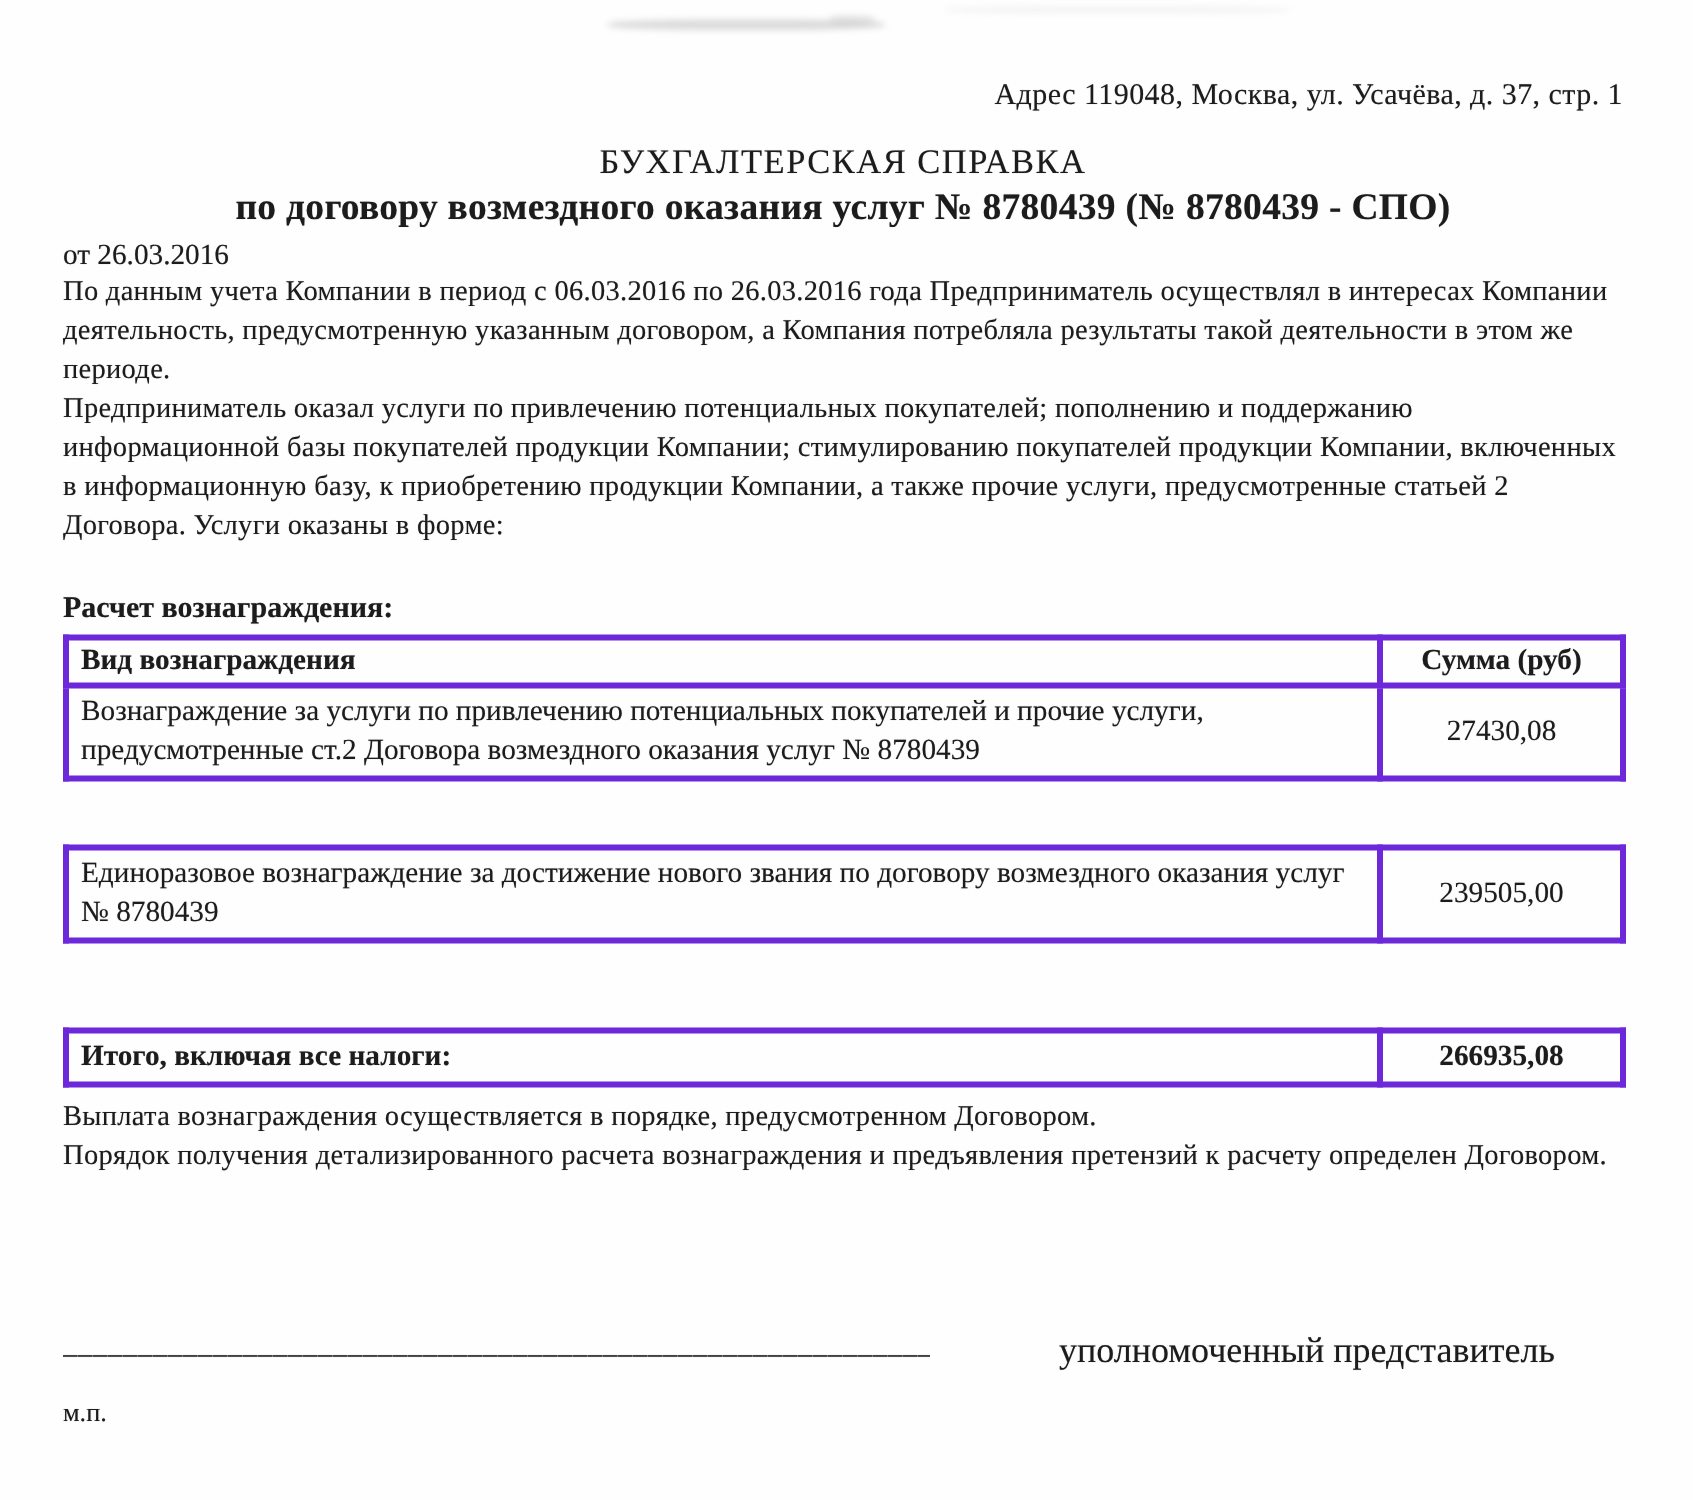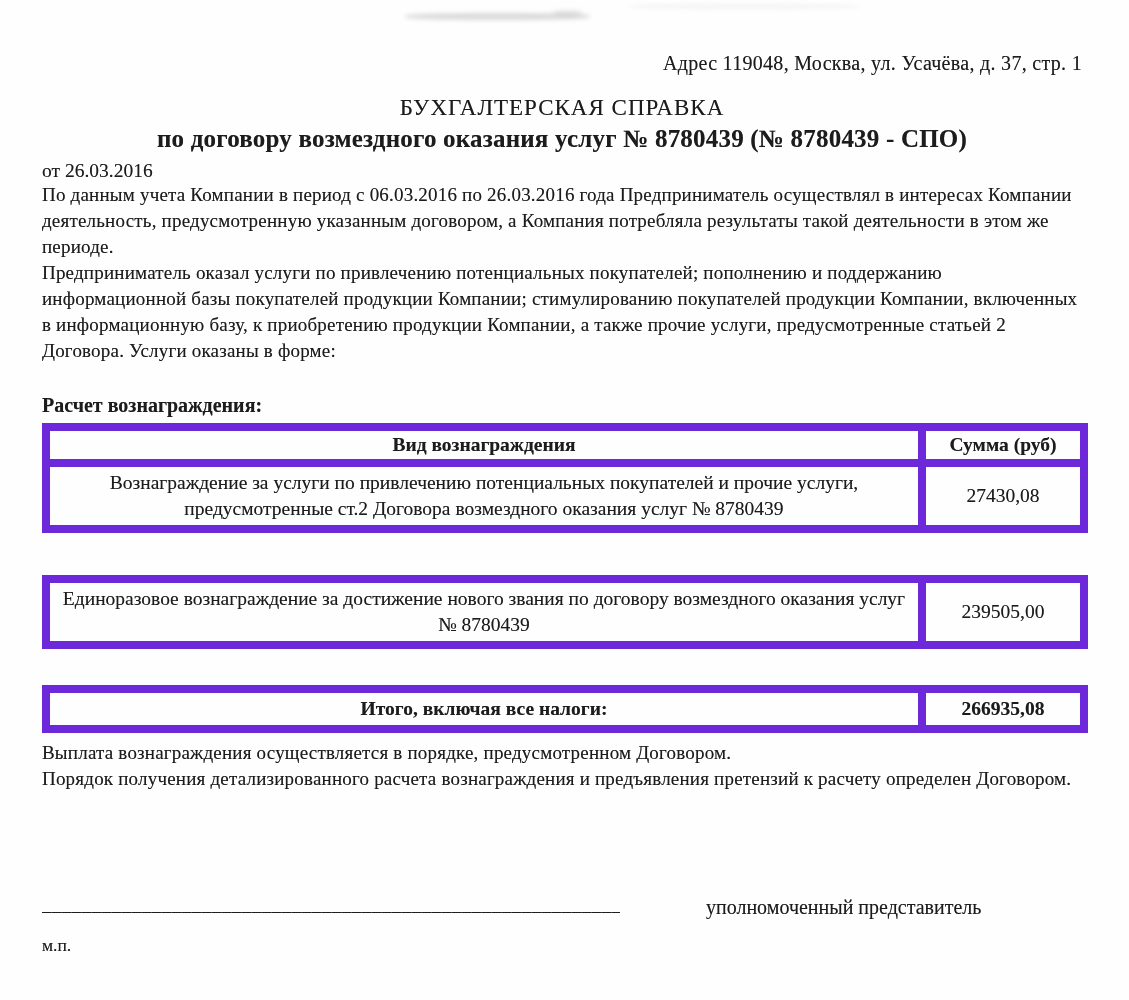--- a/index.html
+++ b/index.html
@@ -57,32 +57,31 @@
     font-weight: bold;
   }
   table.tbl {
     border-collapse: collapse;
     table-layout: fixed;
     width: 1038px;
     margin-top: 6px;
     font-size: 19.5px;
   }
   table.tbl td, table.tbl th {
-    border: 8px solid #6d28d9;
+    border: 4px solid #6d28d9;
     vertical-align: middle;
-    text-align: center;
   }
   th.c1, td.c1 { width: 876px; text-align: left; padding: 3px 8px; }
   th.c2, td.c2 { width: 162px; text-align: center; padding: 3px 4px; }
   th.c1, th.c2 { font-weight: bold; height: 31px; }
   td.c1 { line-height: 26px; }
   tr.data-row td { height: 58px; }
   table.tbl2 { margin-top: 42px; }
   table.tbl2 td { height: 54px; }
-  table.tbl3 { margin-top: 36px; border-radius: 14px; }
+  table.tbl3 { margin-top: 56px; border-radius: 14px; }
   table.tbl3 td { height: 33px; font-weight: bold; }
   .after-table { margin-top: 7px; }
 
   .sig-row {
     display: flex;
     align-items: flex-start;
     margin-top: 102px;
   }
   .sig-left { width: 578px; }
   .sig-line {
@@ -94,21 +93,21 @@
     color: #161616;
   }
   .sig-caption {
     margin-top: 4px;
     padding-left: 176px;
     font-size: 19.5px;
   }
   .sig-right {
     margin-left: 86px;
     margin-top: 2px;
-    font-size: 20px;
+    font-size: 24px;
   }
   .stamp {
     margin-top: 16px;
     font-size: 17.5px;
   }
 </style>
 </head>
 <body>
 
 <div class="page">

